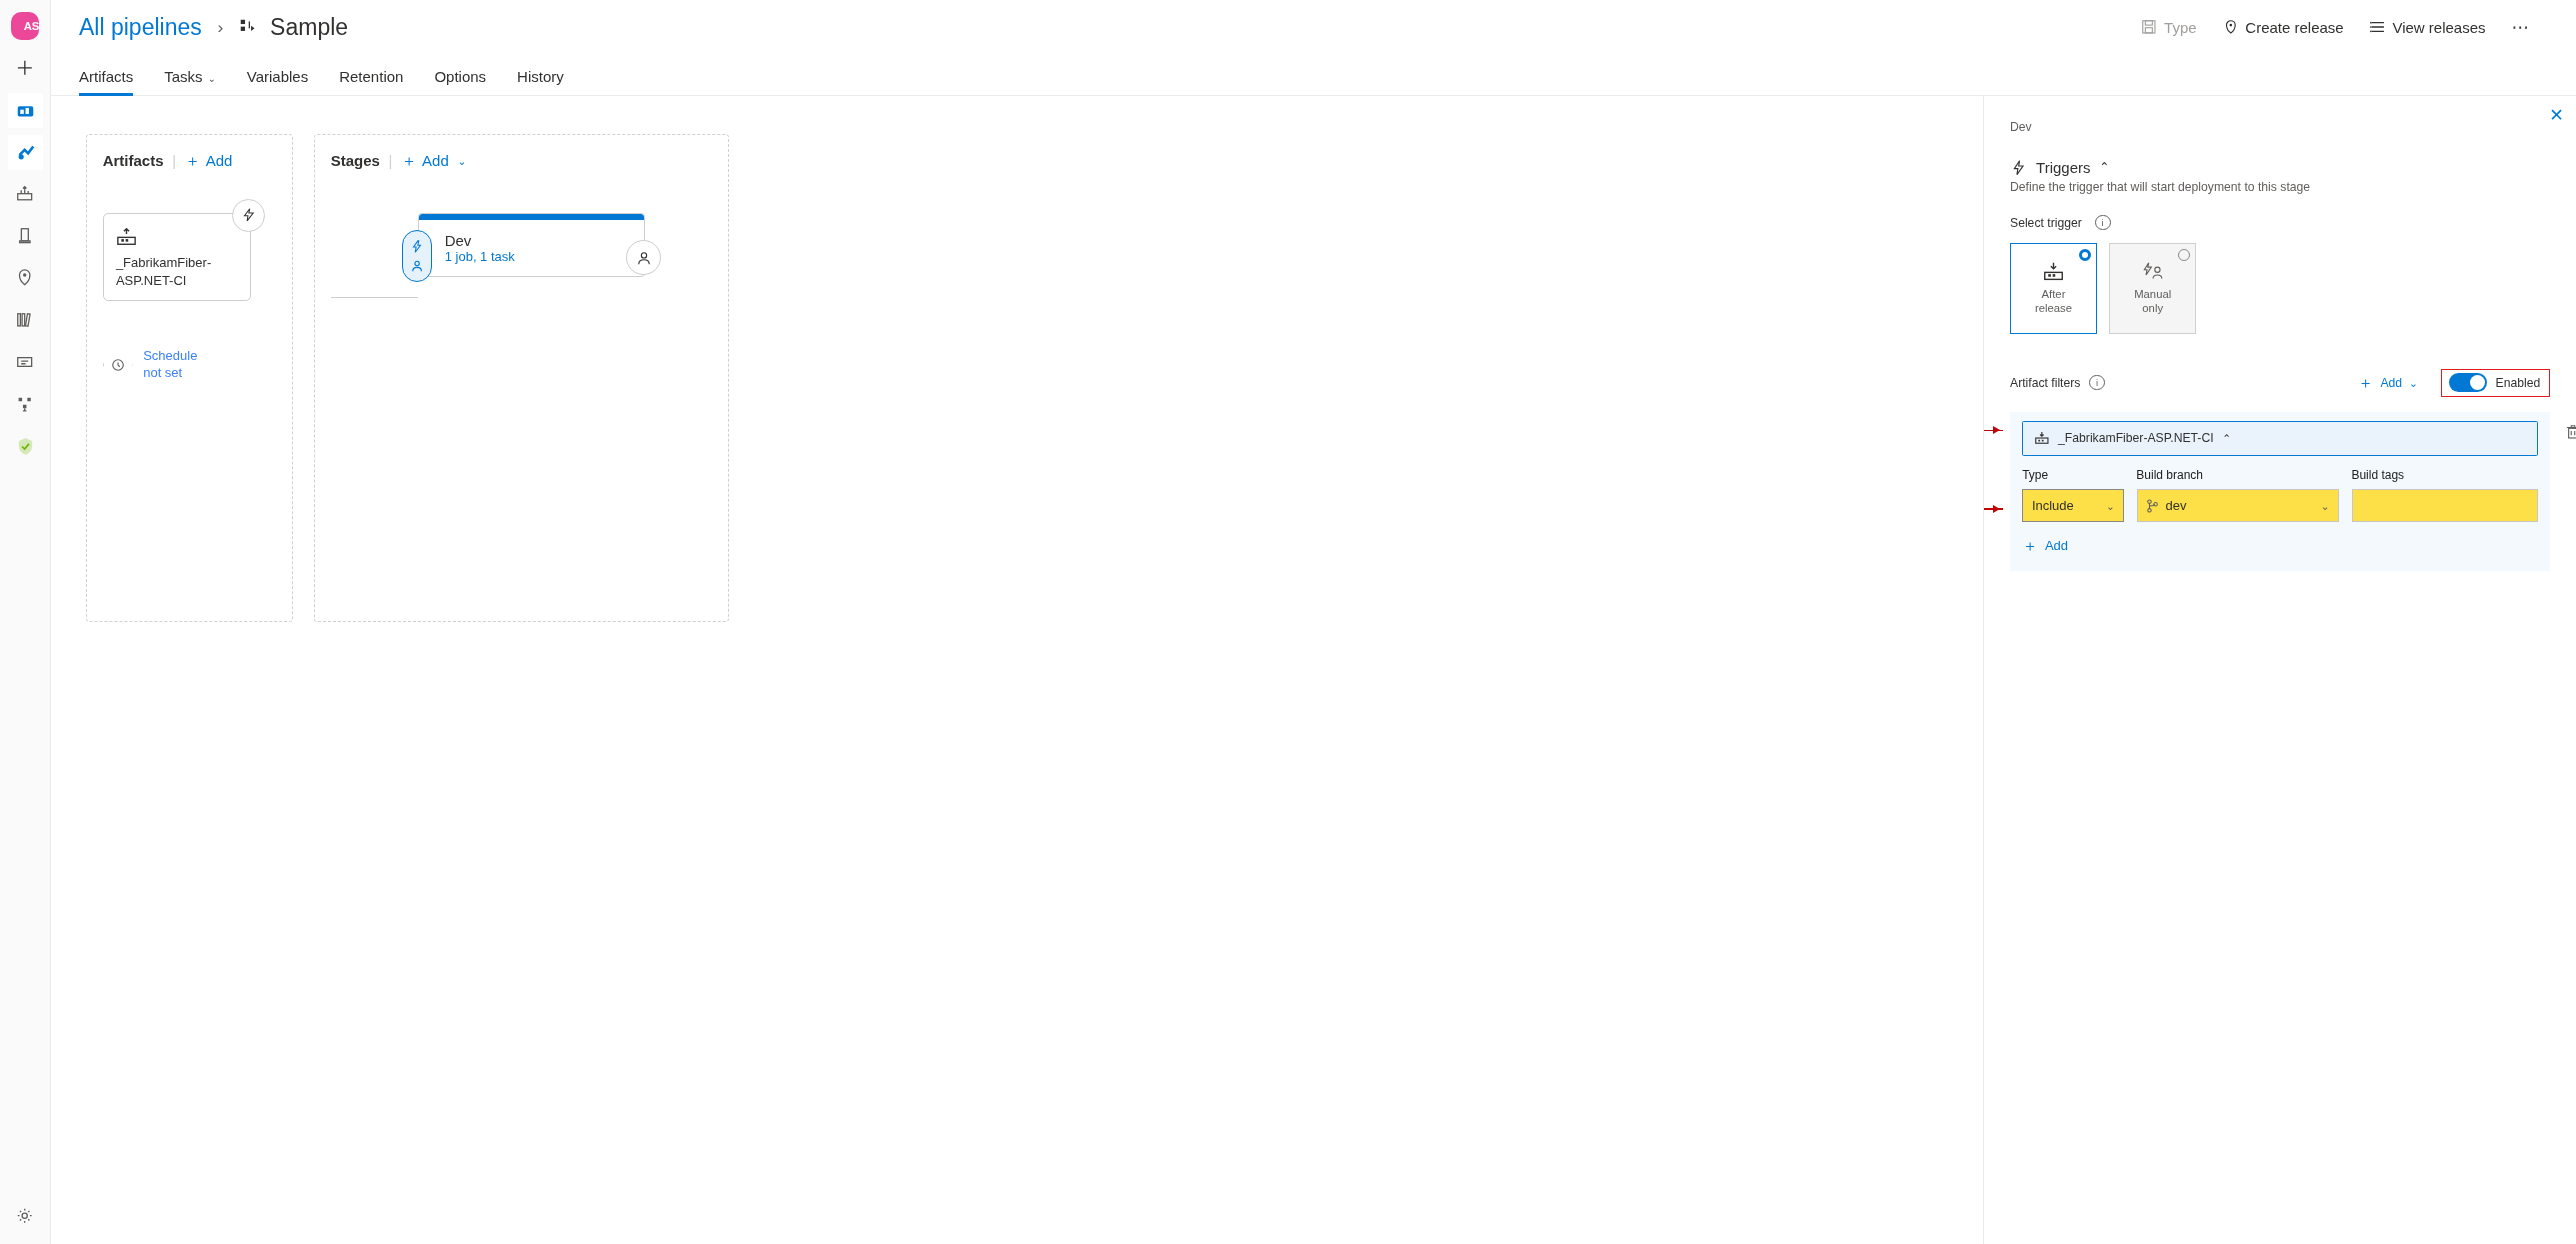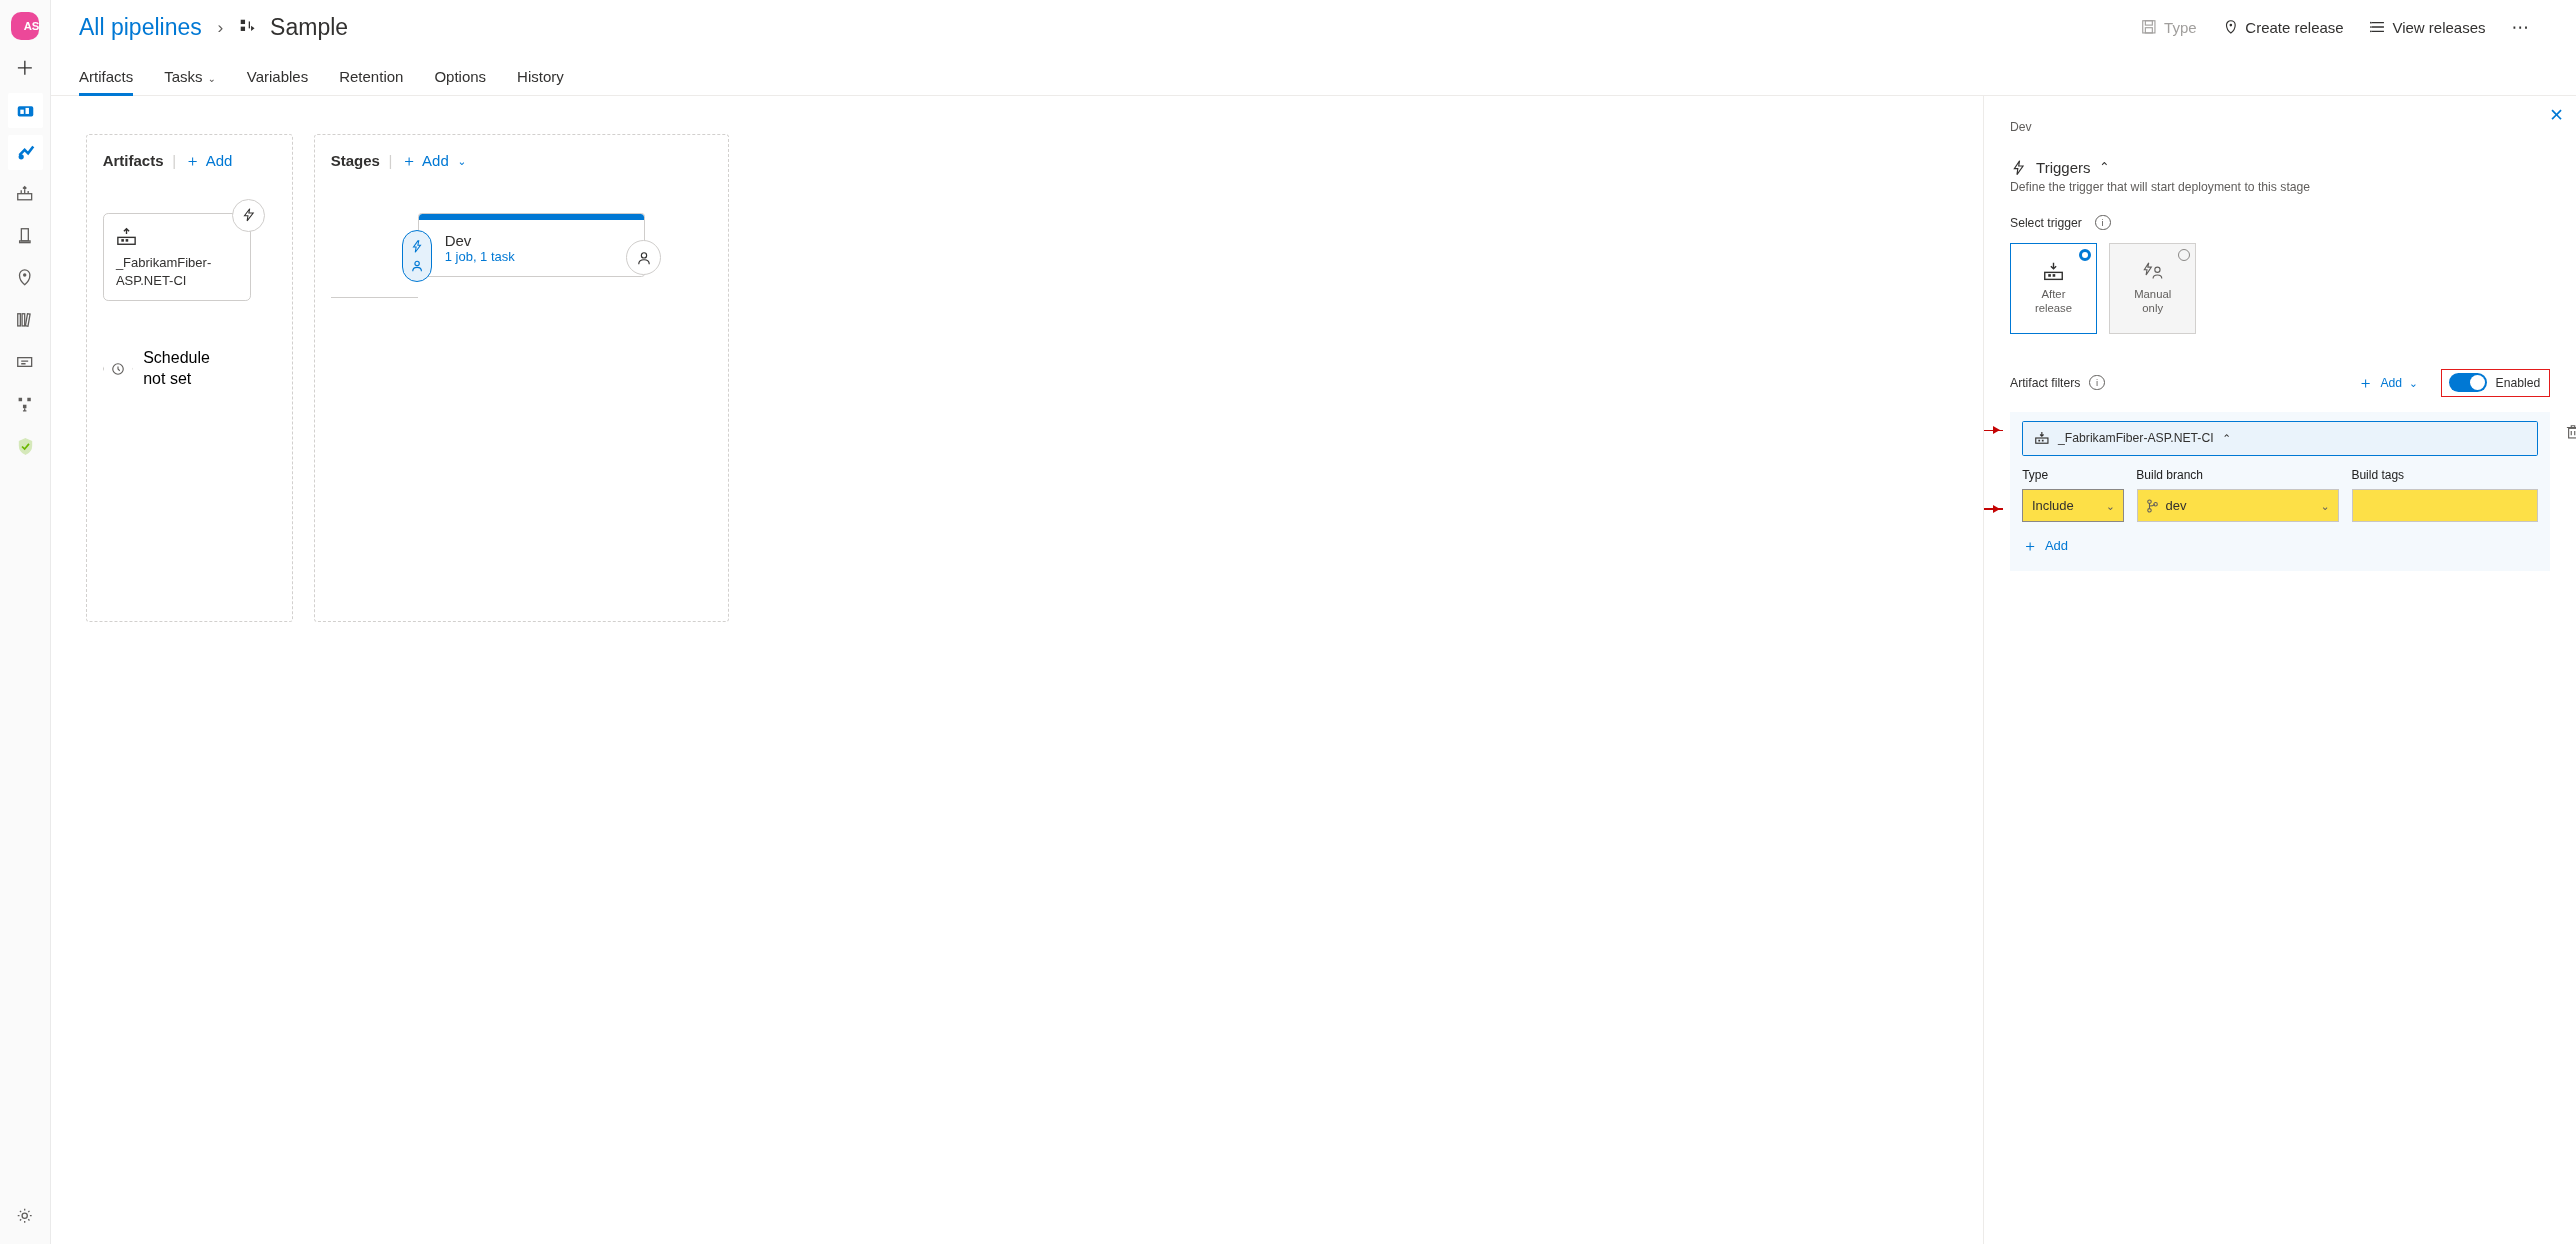--- a/index.html
+++ b/index.html
@@ -80,21 +80,21 @@
     font-size:15px; cursor:pointer;
   }
   .artifact-card .aicn { margin-bottom:8.7px;}
   .artifact-card .aname { font-size:13px; line-height:1.35; }
   .sched-row { display:flex; align-items:center; gap:10.5px; margin-top:47px;}
   .sched-hex {
     width:30px;height:30px;border:0.9px solid #cfcdcb;background:#fff;
     display:flex;align-items:center;justify-content:center;
     clip-path: polygon(25% 5%, 75% 5%, 100% 50%, 75% 95%, 25% 95%, 0% 50%);
   }
-  .sched-lbl { color:#000000; font-size:16px; line-height:1.3;}
+  .sched-lbl { color:#3b82f6; font-size:13px; line-height:1.3;}
   .stage-card {
     position:relative; width:227px; border:0.9px solid #cfcdcb; border-radius:3.5px; margin-left:87px;
     margin-top:30px; background:#fff;
   }
   .stage-card .topbar { height:5.2px; background:#0078d4; border-radius:3.5px 3.5px 0 0;}
   .stage-card .inner { display:flex; align-items:center; padding:12.2px 14px; gap:12.2px;}
   .stage-card .pill {
     position:absolute; left:-16.6px; top:15.7px; width:30px; height:52px; border:1.7px solid #0078d4;
     border-radius:15px; background:#e5f1fb; display:flex; flex-direction:column;
     align-items:center; justify-content:space-around; cursor:pointer; padding:5.2px 0;

